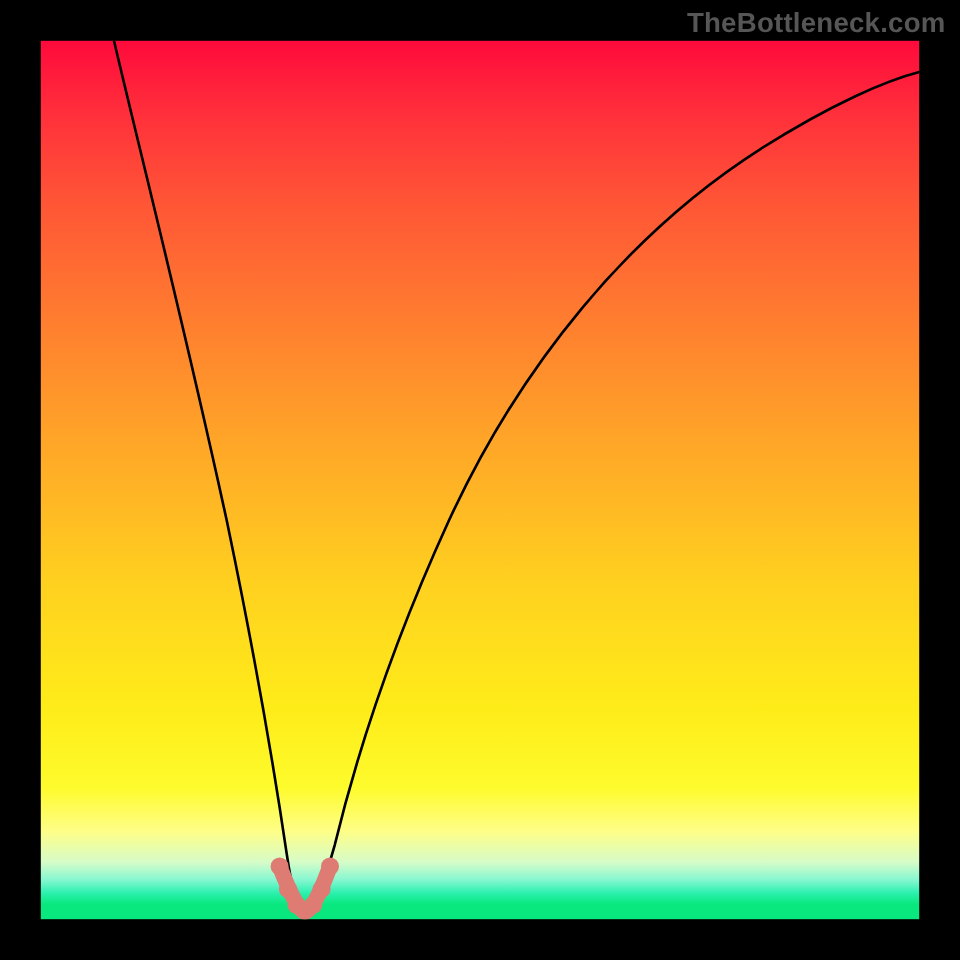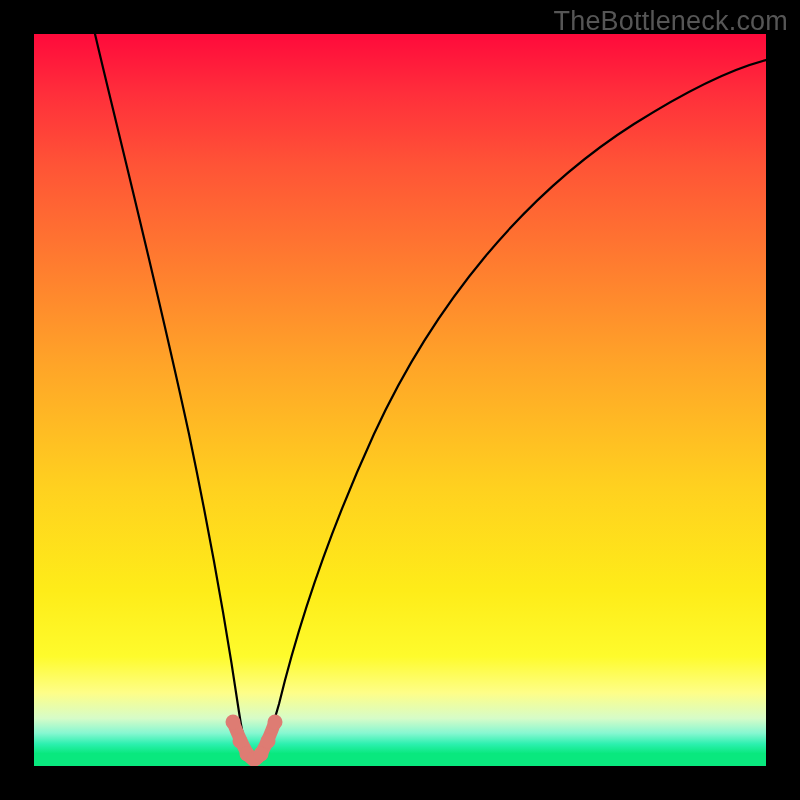--- a/index.html
+++ b/index.html
@@ -31,22 +31,22 @@
       #2cf0af 97%,
       #09e87e 98.3%,
       #09e87e 100%
     );
   }
   .watermark {
     position: absolute;
     top: 6px;
     right: 12px;
     font-family: Arial, Helvetica, sans-serif;
-    font-size: 27px;
-    font-weight: 400;
+    font-size: 23px;
+    font-weight: 700;
     color: #565656;
     letter-spacing: 0.2px;
   }
   svg.curve {
     position: absolute;
     left: 0;
     top: 0;
     width: 732px;
     height: 732px;
   }

